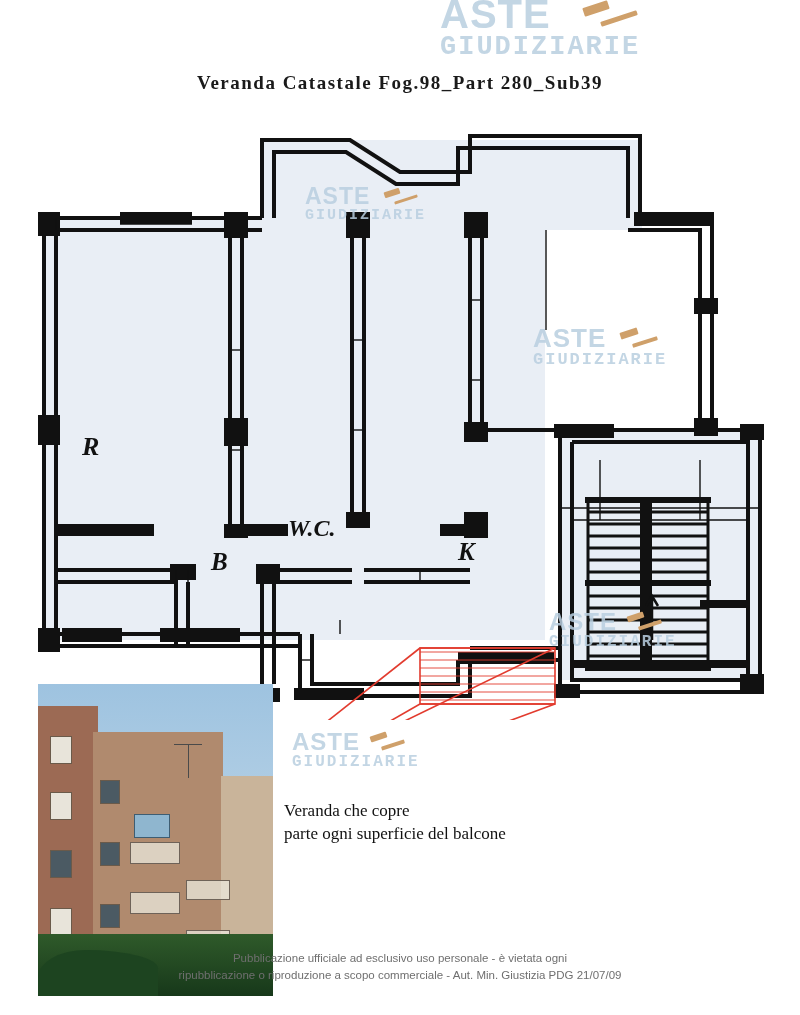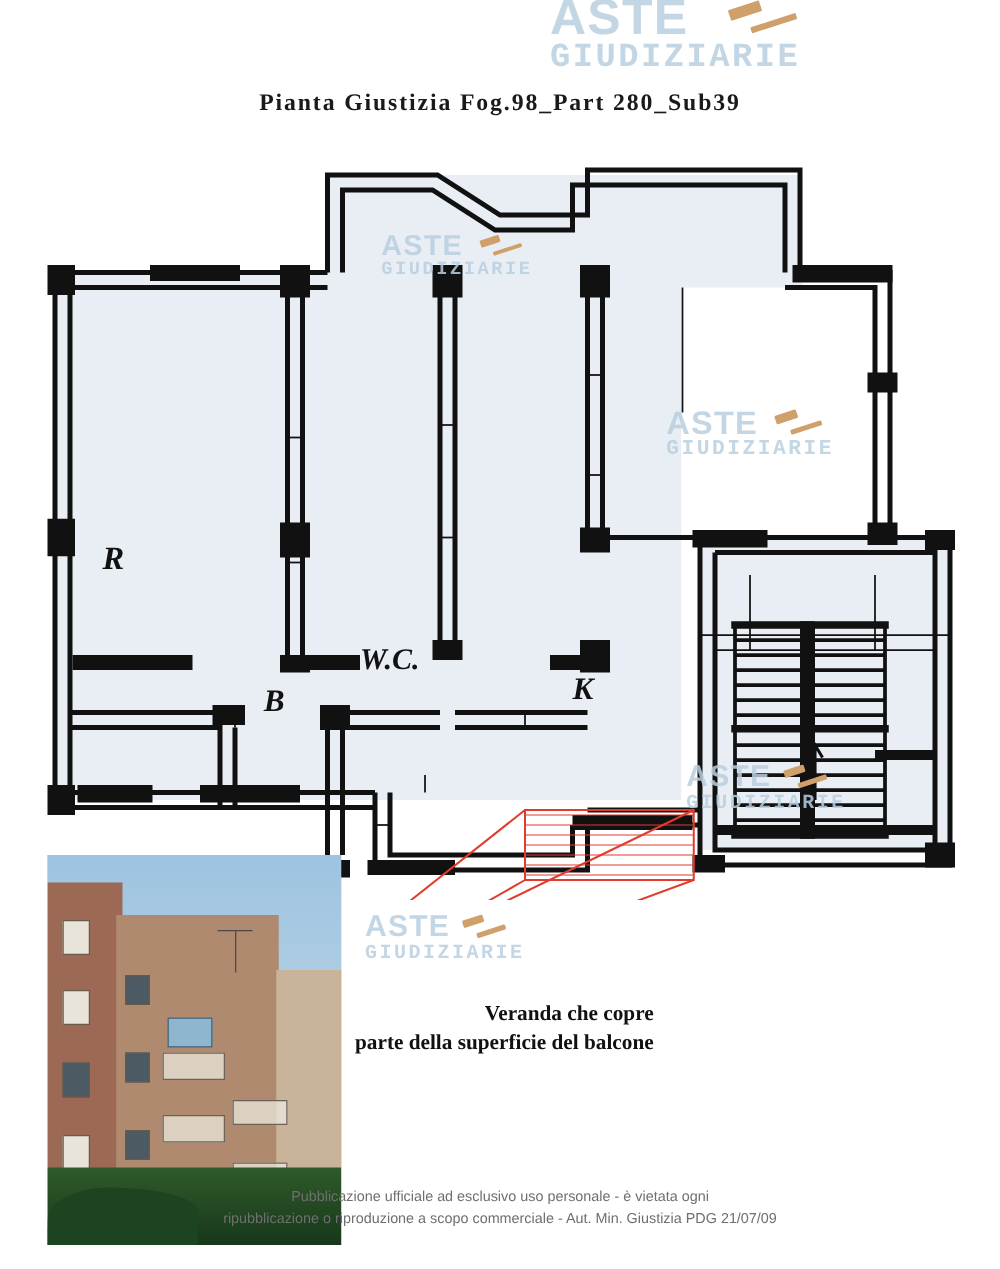--- a/index.html
+++ b/index.html
@@ -112,23 +112,22 @@
   #photo .antenna:after {
     content:""; position:absolute; left:-14px; top:0; width:28px; height:1px; background:#4a4a4a;
   }
   #photo .road {
     position:absolute; left:0; bottom:0; width:100%; height:14px; background:#5d5d58;
   }
 
   
   .caption {
     position:absolute; left:284px; top:800px;
-    font-size:17px; font-weight:bold; color:#111;
+    font-size:17px; font-weight:normal; color:#111;
     line-height:1.35;
-    text-align:right;
   }
 
   
   .footer {
     position:absolute; left:0; right:0; top:950px;
     text-align:center;
     font-family:"Liberation Sans", sans-serif;
     font-size:11.5px;
     color:#6f6f6f;
     line-height:1.5;
@@ -148,21 +147,21 @@
 
 <div id="page">
 
   <div class="wm wm-top">
     <span class="a">ASTE</span>
     <span class="b">GIUDIZIARIE</span>
   </div>
   <div class="wm-hammer" style="left:583px; top:4px; width:26px; height:9px; transform:rotate(-18deg);"></div>
   <div class="wm-hammer" style="left:600px; top:16px; width:38px; height:5px; transform:rotate(-18deg);"></div>
 
-  <div class="title">Pianta Giustizia  Fog.98_Part 280_Sub39</div>
+  <div class="title">Veranda Catastale  Fog.98_Part 280_Sub39</div>
 
   <svg id="plan" viewBox="0 0 800 620" preserveAspectRatio="none">
 
     <g fill="#e9eef5" stroke="none">
       <rect x="45" y="120" width="500" height="420"></rect>
       <rect x="262" y="40" width="380" height="90"></rect>
       <rect x="560" y="330" width="200" height="250"></rect>
     </g>
 
     <g stroke="#111" fill="none" stroke-width="4">
@@ -363,21 +362,21 @@
     <div class="veranda"></div>
     <div class="antenna"></div>
 
     <div class="road"></div>
     <div class="hedge"></div>
     <div class="hedge2"></div>
   </div>
 
   <div class="caption">
     <div>Veranda che copre</div>
-    <div>parte della superficie del balcone</div>
+    <div>parte ogni superficie del balcone</div>
   </div>
 
 
   <div class="footer">
     <div>Pubblicazione ufficiale ad esclusivo uso personale - è vietata ogni</div>
     <div>ripubblicazione o riproduzione a scopo commerciale - Aut. Min. Giustizia PDG 21/07/09</div>
   </div>
 
 </div>
 

